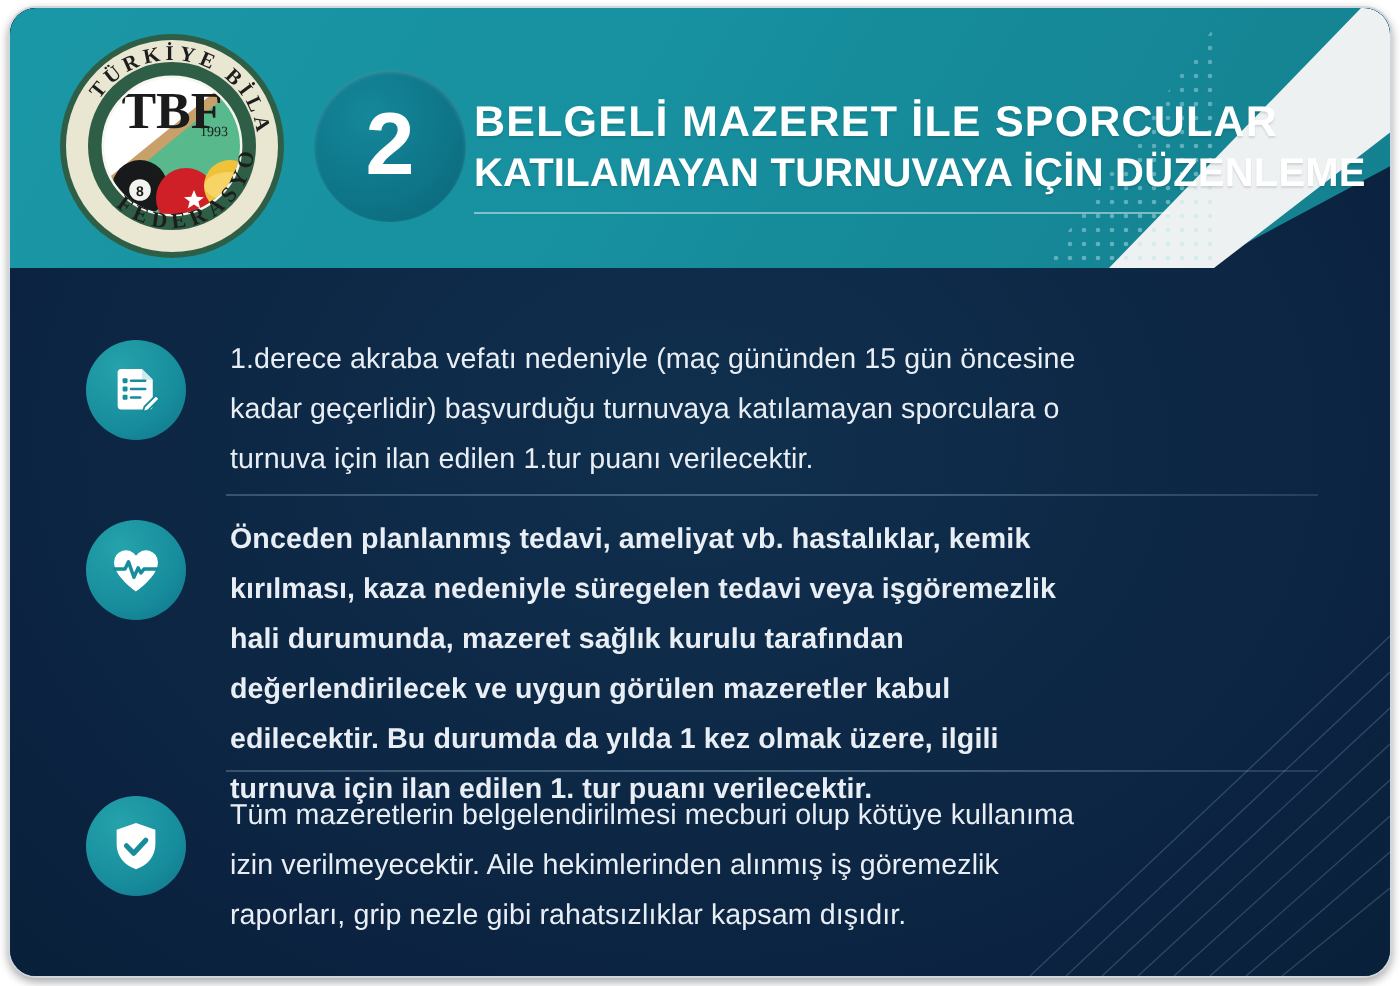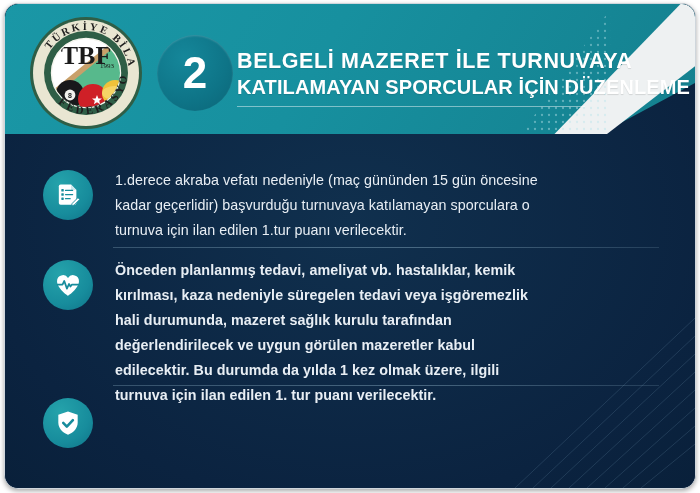--- a/index.html
+++ b/index.html
@@ -287,22 +287,22 @@
           <textPath href="#arcBot" startOffset="26%">FEDERASYONU</textPath>
         </text>
       </svg>
     </div>
 
     <div class="badge">
       <span>2</span>
     </div>
 
     <div class="title-block">
-      <div class="title-line">BELGELİ MAZERET İLE TURNUVAYA</div>
-      <div class="title-line second">KATILAMAYAN SPORCULAR İÇİN DÜZENLEME</div>
+      <div class="title-line">BELGELİ MAZERET İLE SPORCULAR</div>
+      <div class="title-line second">KATILAMAYAN TURNUVAYA İÇİN DÜZENLEME</div>
     </div>
     <div class="title-rule"></div>
   </div>
 
   <div class="content">
 
     <div class="row row-1">
       <div class="icon-circle">
         <svg width="27" height="27" viewBox="0 0 24 24" xmlns="http://www.w3.org/2000/svg">
           <path d="M5 2.2h9.2L19 7v11.6a1.6 1.6 0 0 1-1.6 1.6H5A1.6 1.6 0 0 1 3.4 18.6V3.8A1.6 1.6 0 0 1 5 2.2Z" fill="#ffffff"></path>
@@ -335,16 +335,17 @@
 
     <div class="divider divider-2"></div>
 
     <div class="row row-3">
       <div class="icon-circle">
         <svg width="28" height="28" viewBox="0 0 24 24" xmlns="http://www.w3.org/2000/svg">
           <path d="M12 2.1 20.3 5v6.4c0 5.1-3.5 9-8.3 10.6C7.2 20.4 3.7 16.5 3.7 11.4V5Z" fill="#ffffff"></path>
           <path d="M7.9 11.9 11 15.1l5.2-5.6" fill="none" stroke="#178c9c" stroke-width="2.2" stroke-linecap="round" stroke-linejoin="round"></path>
         </svg>
       </div>
+      <div class="row-text">Tüm mazeretlerin belgelendirilmesi mecburi olup kötüye kullanıma izin verilmeyecektir. Aile hekimlerinden alınmış iş göremezlik raporları, grip nezle gibi rahatsızlıklar kapsam dışıdır.</div>
     </div>
 
   </div>
 </div>
 
 </body></html>

